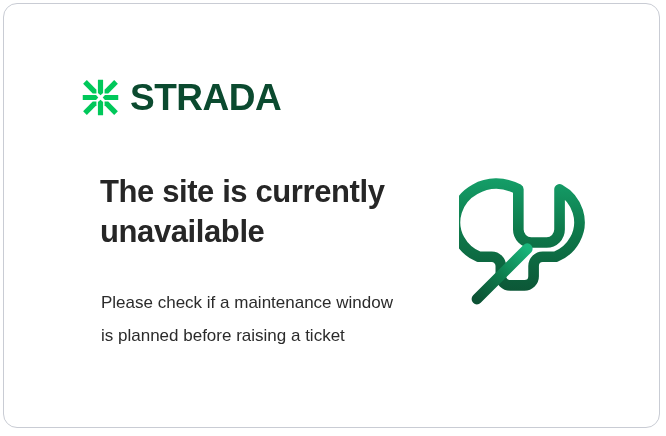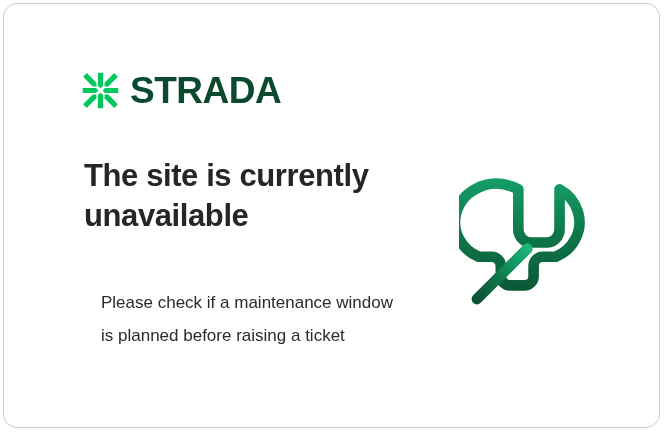--- a/index.html
+++ b/index.html
@@ -35,21 +35,21 @@
     border-radius: 14px;
     overflow: hidden;
   }
 
   
   .brand {
     position: absolute;
     left: 78px;
     top: 68px;
     display: flex;
-    align-items: flex-start;
+    align-items: flex-end;
     gap: 11px;
     height: 44px;
   }
   .brand-mark {
     width: 37px;
     height: 37px;
     display: block;
     flex: 0 0 auto;
   }
   .brand-word {
@@ -61,21 +61,21 @@
     line-height: 1;
     white-space: nowrap;
   }
 
   
   .headline {
     position: absolute;
     left: 80px;
     top: 152px;
     width: 330px;
-    margin: 0;
+    margin: 16px;
     font-family: "Liberation Sans", sans-serif;
     font-size: 31px;
     font-weight: bold;
     line-height: 40px;
     letter-spacing: -0.4px;
     color: #262626;
   }
 
   
   .body-copy {

